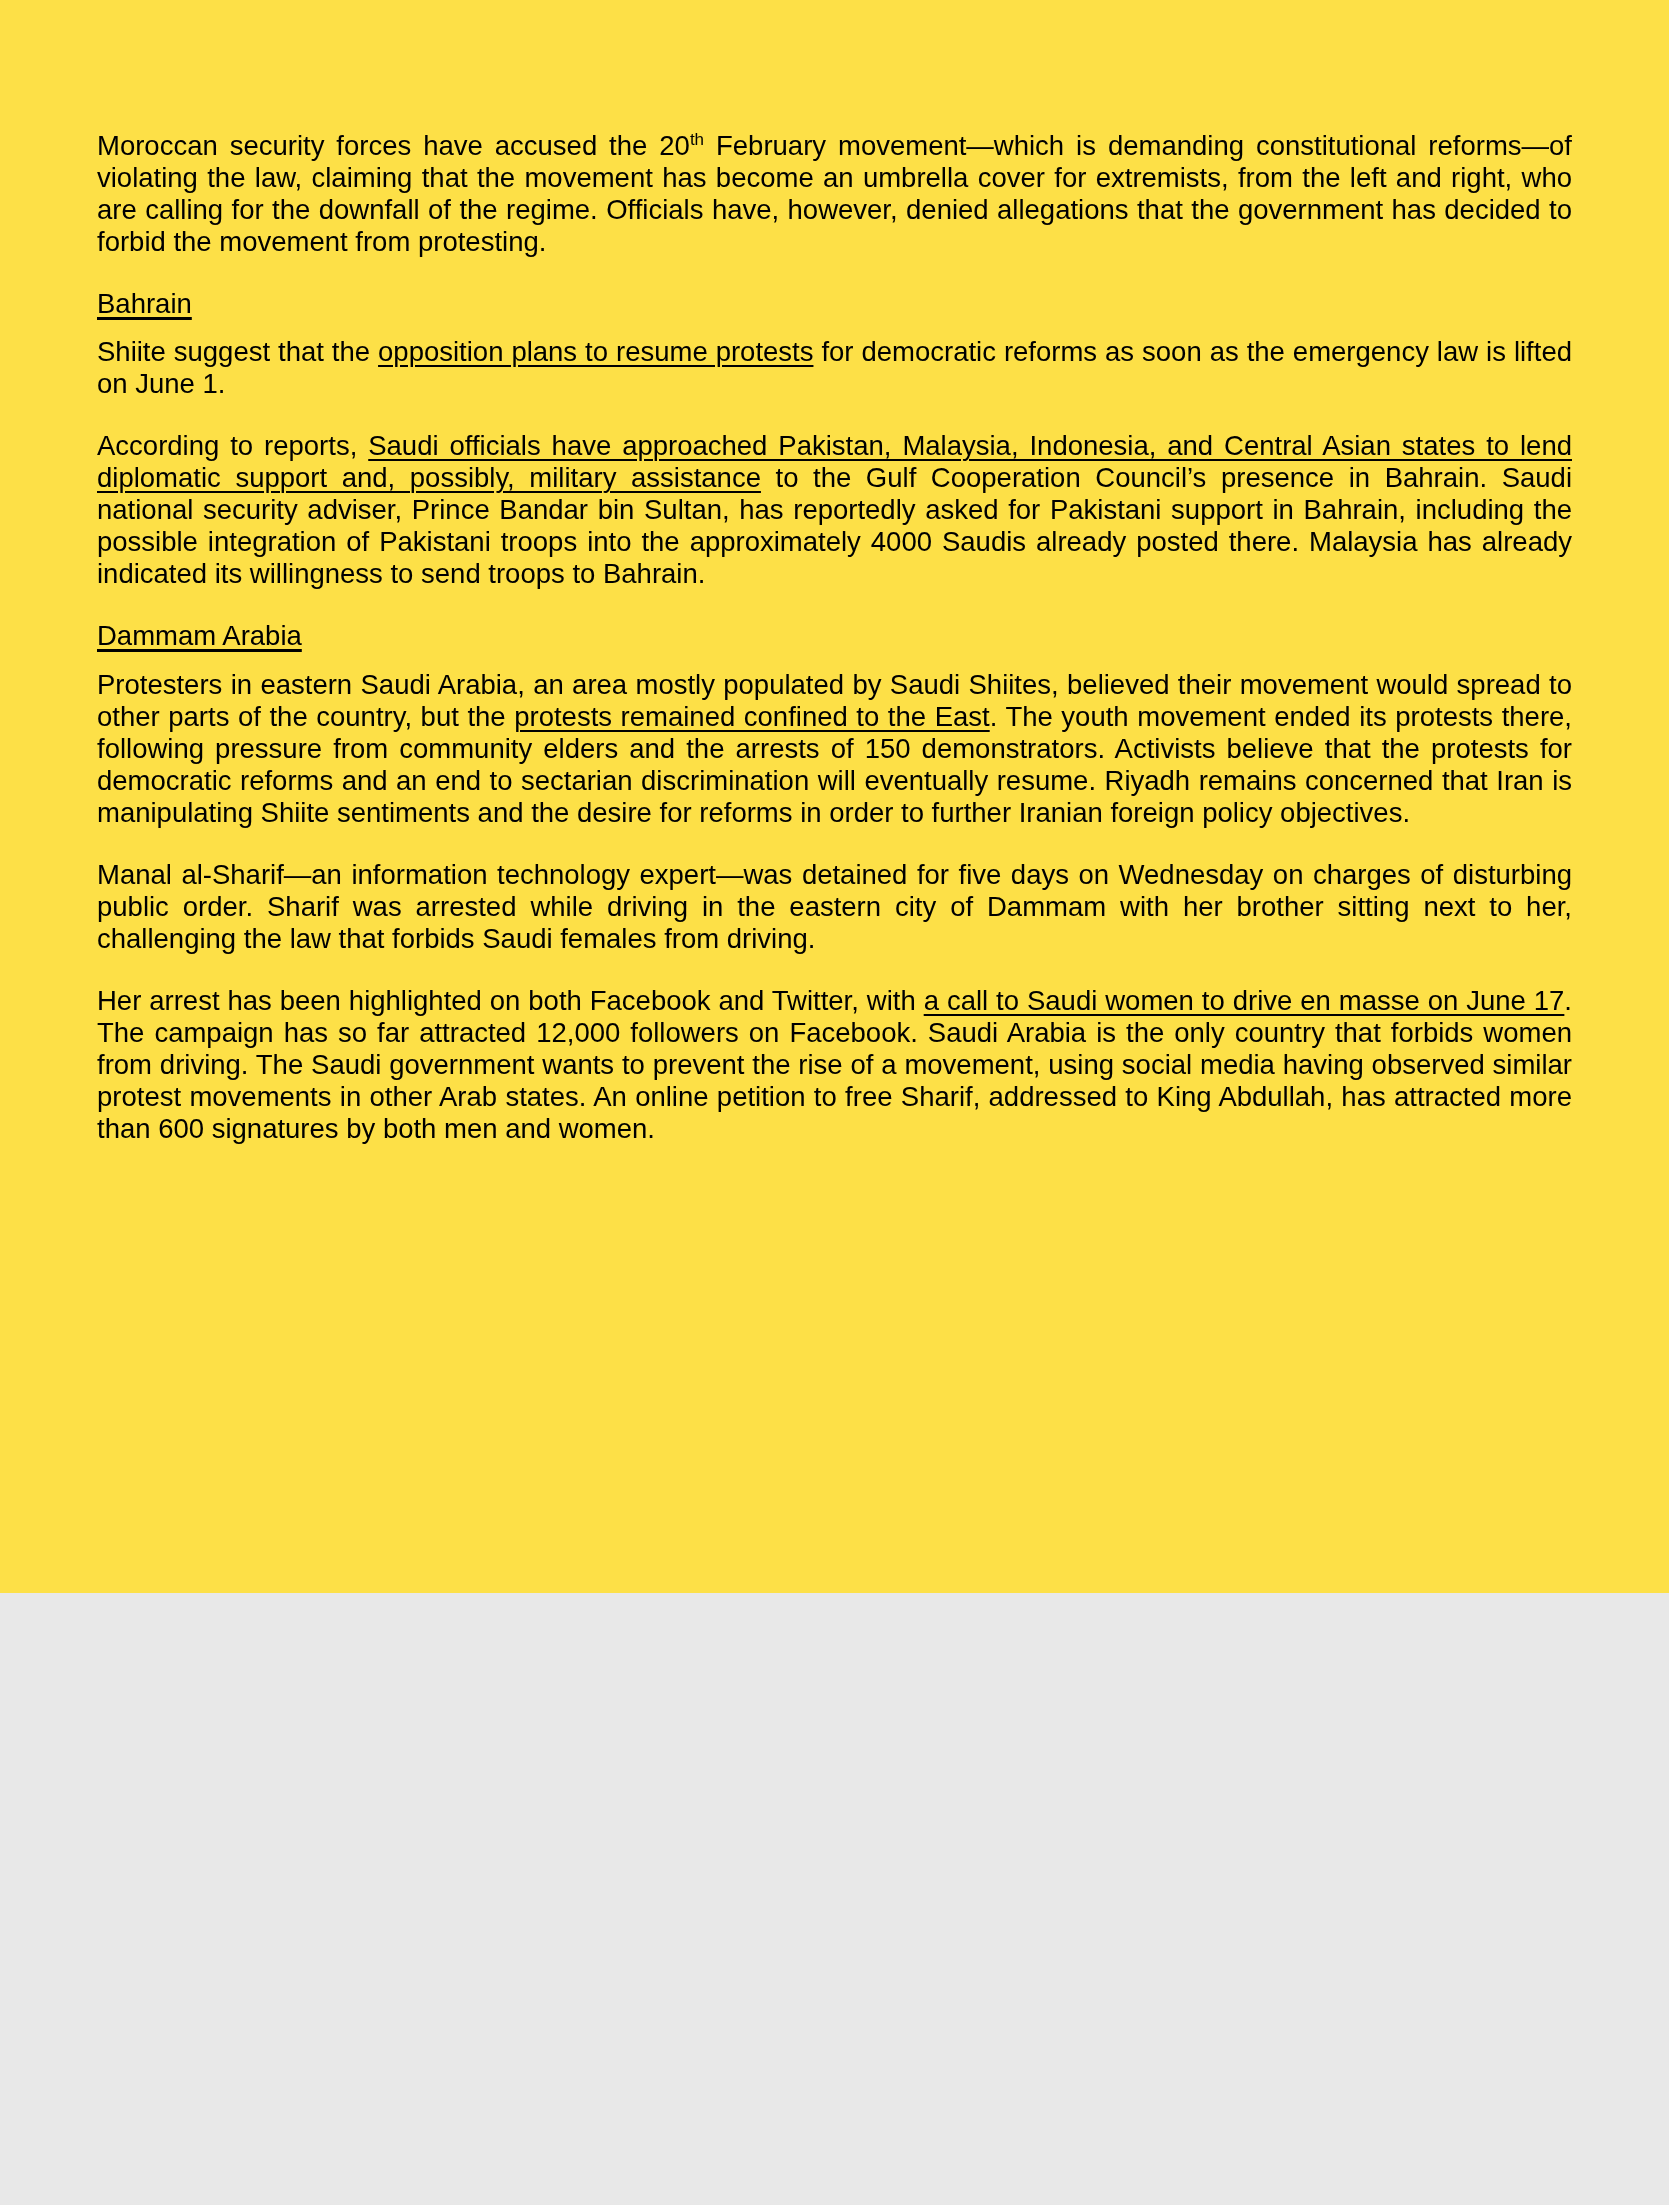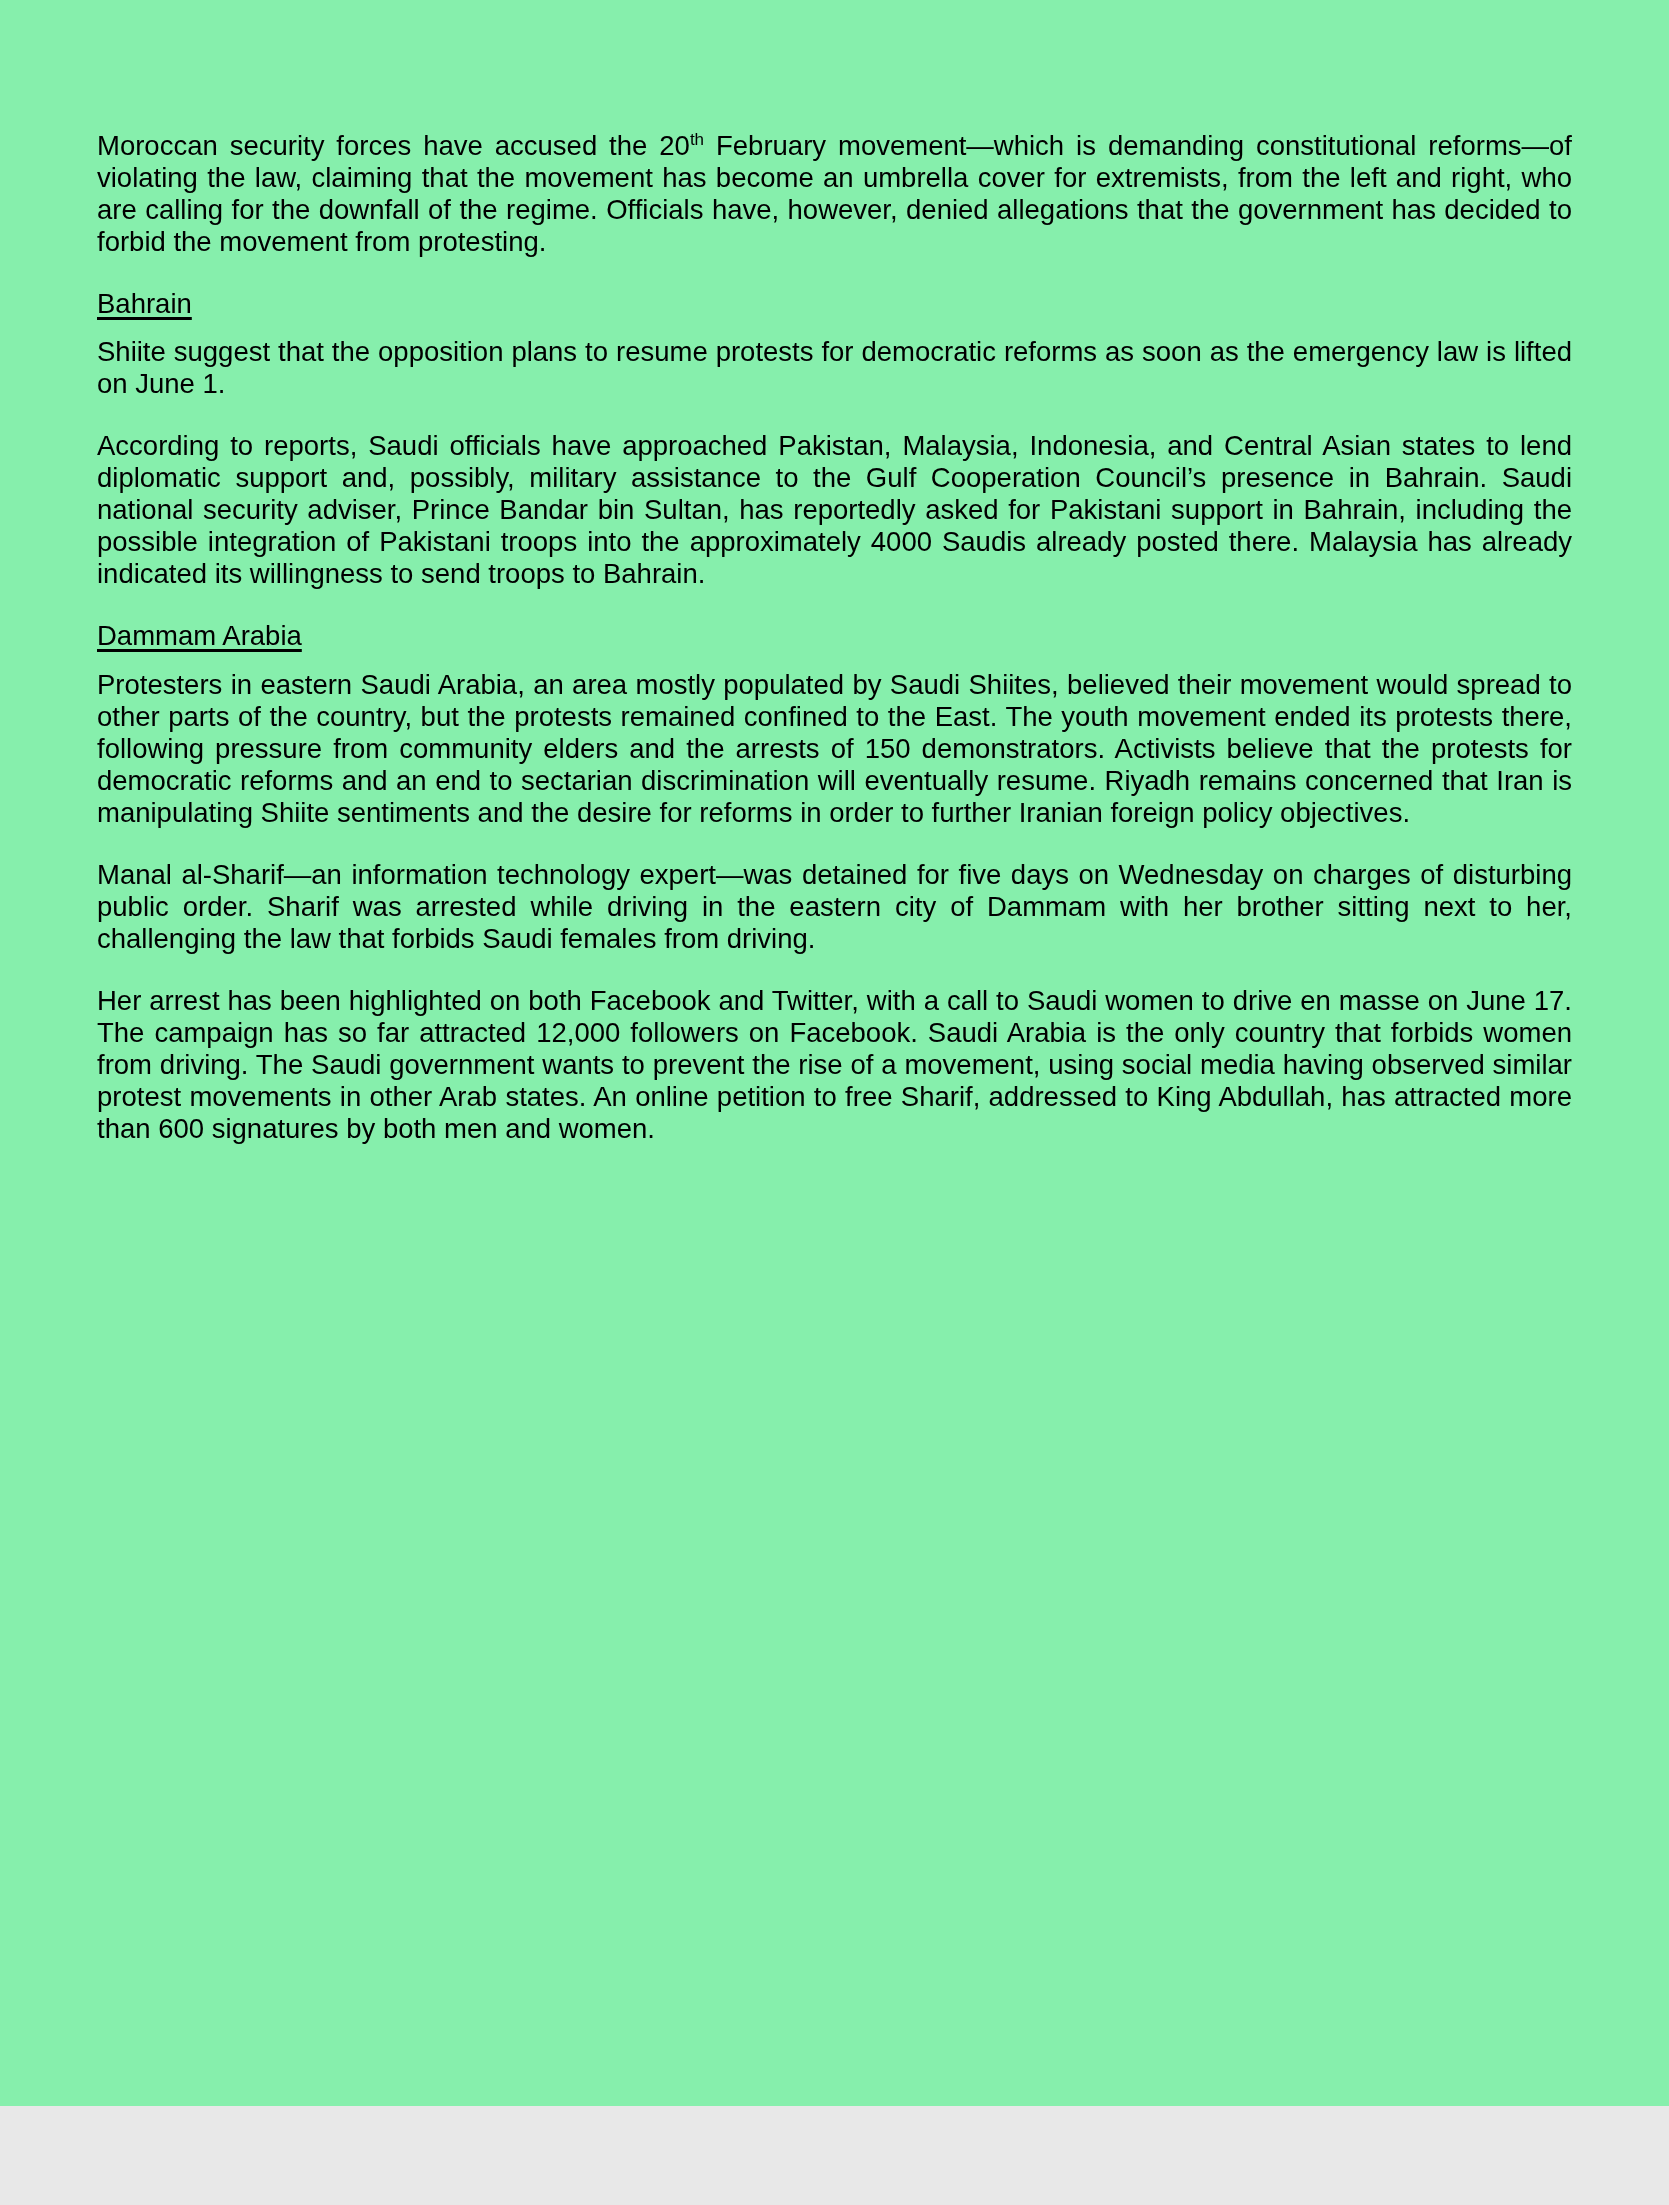--- a/index.html
+++ b/index.html
@@ -3,22 +3,22 @@
 <meta charset="utf-8">
 <style>
   html, body {
     margin: 0;
     padding: 0;
     background: #e8e8e8;
   }
   .page {
     position: relative;
     width: 1669px;
-    height: 2106px;
-    background: #86efac;
+    height: 1593px;
+    background: #fde047;
     font-family: "Liberation Sans", sans-serif;
     color: #000000;
     overflow: hidden;
   }
   .content {
     position: absolute;
     left: 97px;
     top: 130px;
     width: 1475px;
   }
@@ -32,20 +32,21 @@
     font-size: 27.5px;
     line-height: 32px;
     font-weight: normal;
     text-decoration: underline;
     text-decoration-thickness: 2.6px;
     text-underline-offset: 3.9px;
     margin: 0 0 16.4px 0;
     text-align: left;
   }
   .u {
+    text-decoration: underline;
     text-decoration-thickness: 2.3px;
     text-underline-offset: 3.9px;
   }
   sup.ord {
     font-size: 17px;
     line-height: 0;
     vertical-align: super;
   }
   .bates {
     position: absolute;

